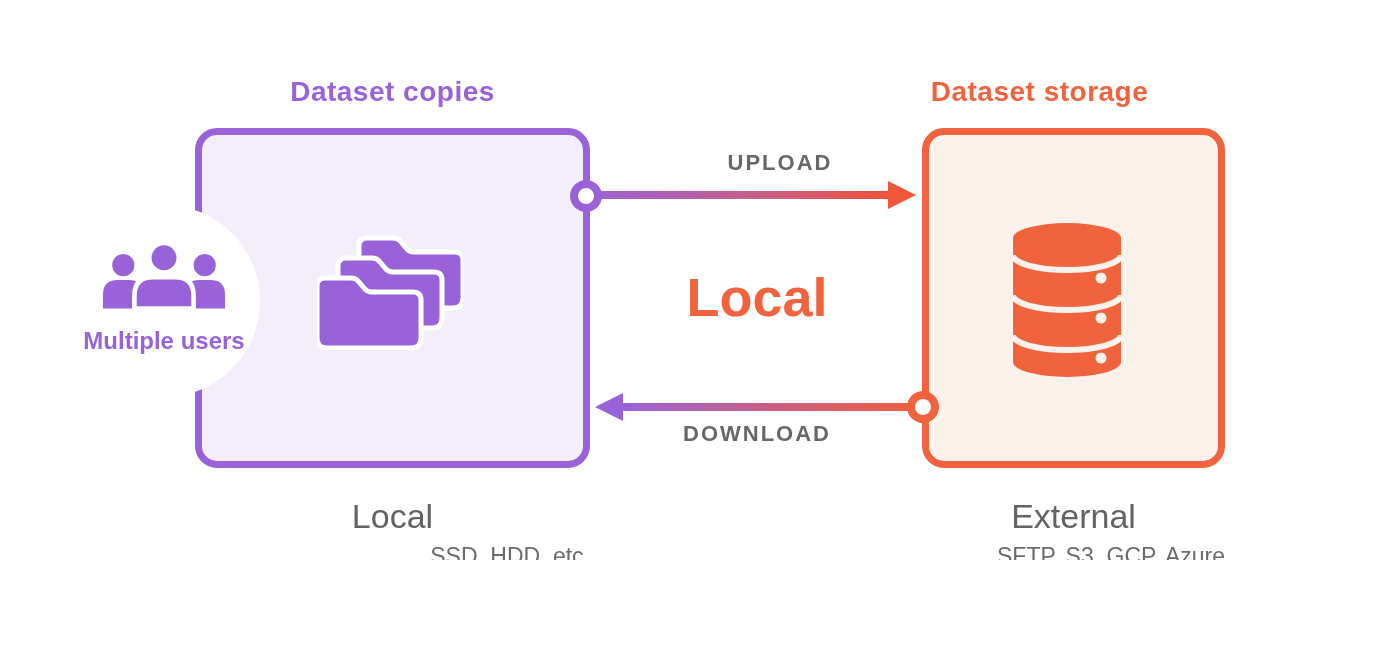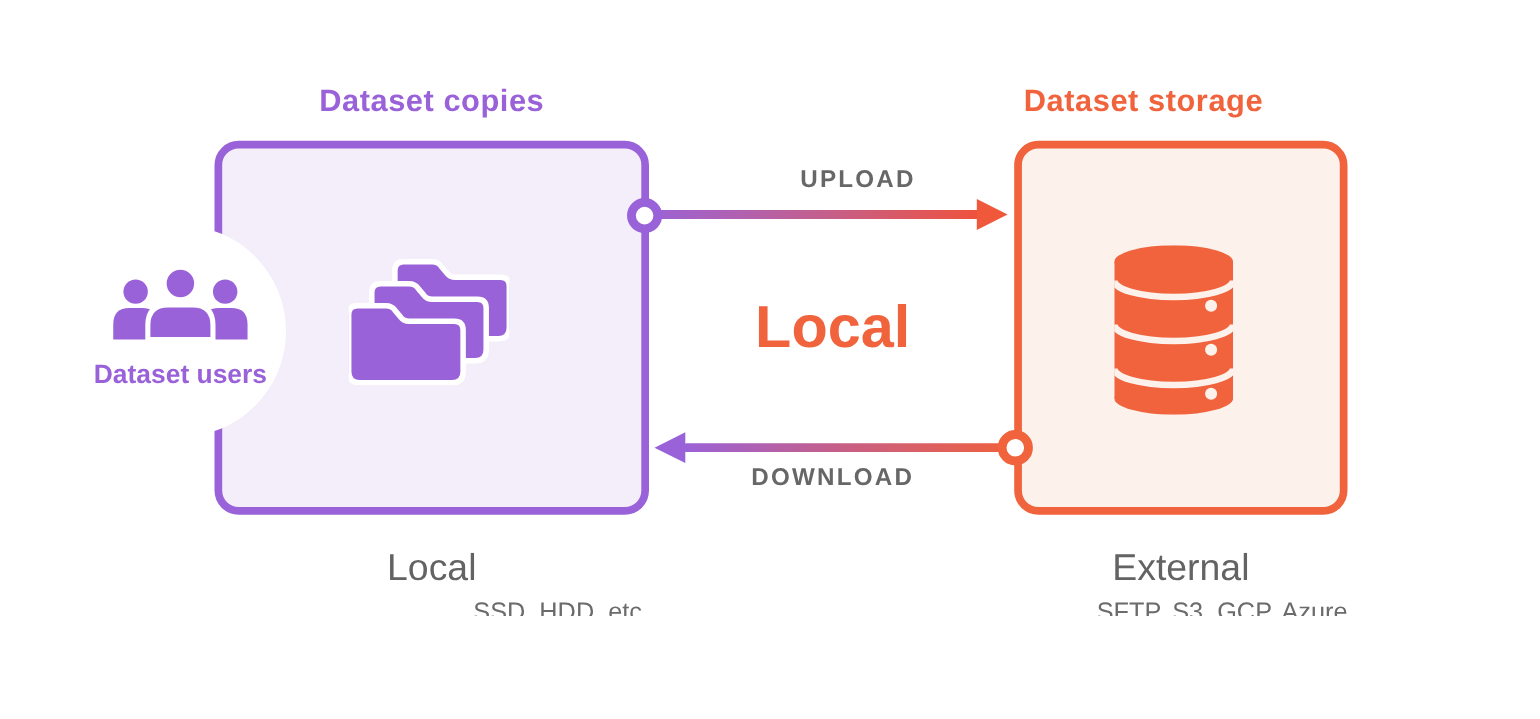--- a/index.html
+++ b/index.html
@@ -61,21 +61,21 @@
     <g fill="#9a62d8">
       <circle cx="26" cy="25" r="12"></circle>
       <path d="M4,72 L4,57 Q4,41 20,41 L32,41 Q48,41 48,57 L48,72 Z"></path>
       <circle cx="114" cy="25" r="12"></circle>
       <path d="M92,72 L92,57 Q92,41 108,41 L120,41 Q136,41 136,57 L136,72 Z"></path>
       <circle cx="70" cy="17" r="16" stroke="#ffffff" stroke-width="5"></circle>
       <path d="M38,72 L38,58 Q38,38 58,38 L82,38 Q102,38 102,58 L102,72 Z" stroke="#ffffff" stroke-width="5"></path>
     </g>
   </svg>
 
-  <div class="abs users-label">Dataset users</div>
+  <div class="abs users-label">Multiple users</div>
 
   <svg class="abs folders-svg" viewBox="0 0 146 120">
     <g fill="#9a62d8" stroke="#ffffff" stroke-width="5">
       <path transform="translate(42,0)" d="M0,68 L0,16 Q0,8 8,8 L34,8 Q39,8 42,12 L47,18 Q50,22 55,22 L96,22 Q104,22 104,30 L104,68 Q104,78 94,78 L10,78 Q0,78 0,68 Z"></path>
       <path transform="translate(21,20)" d="M0,68 L0,16 Q0,8 8,8 L34,8 Q39,8 42,12 L47,18 Q50,22 55,22 L96,22 Q104,22 104,30 L104,68 Q104,78 94,78 L10,78 Q0,78 0,68 Z"></path>
       <path transform="translate(0,40)" d="M0,68 L0,16 Q0,8 8,8 L34,8 Q39,8 42,12 L47,18 Q50,22 55,22 L96,22 Q104,22 104,30 L104,68 Q104,78 94,78 L10,78 Q0,78 0,68 Z"></path>
     </g>
   </svg>
 
   <div class="abs bottom-title local-title">Local</div>

